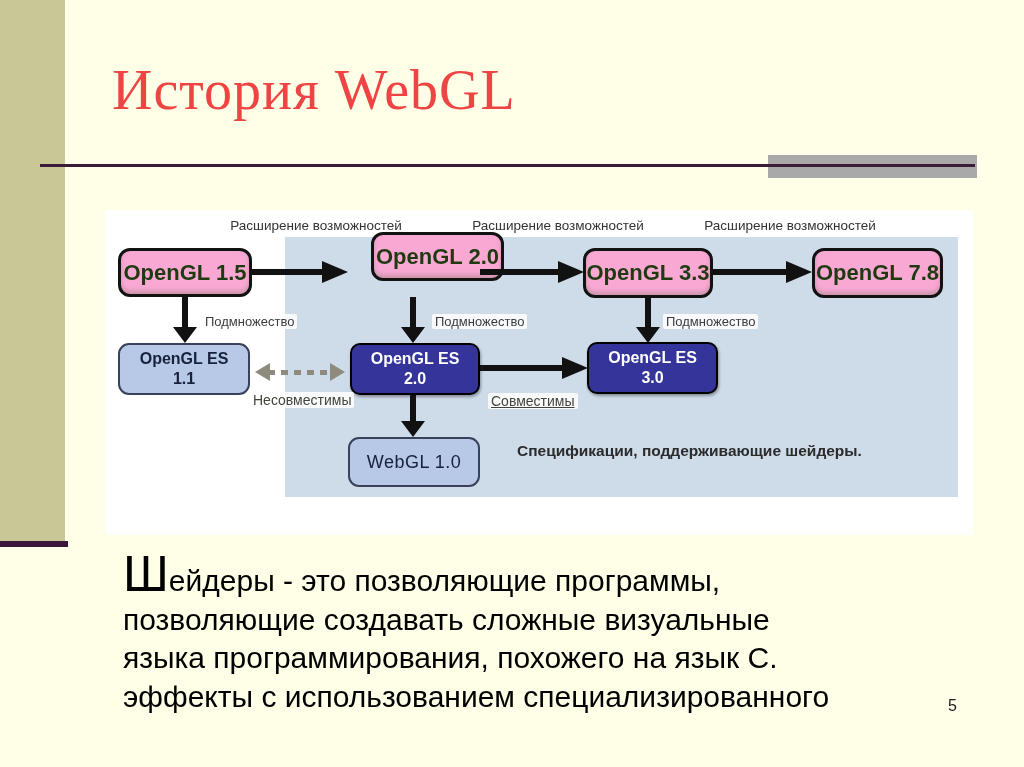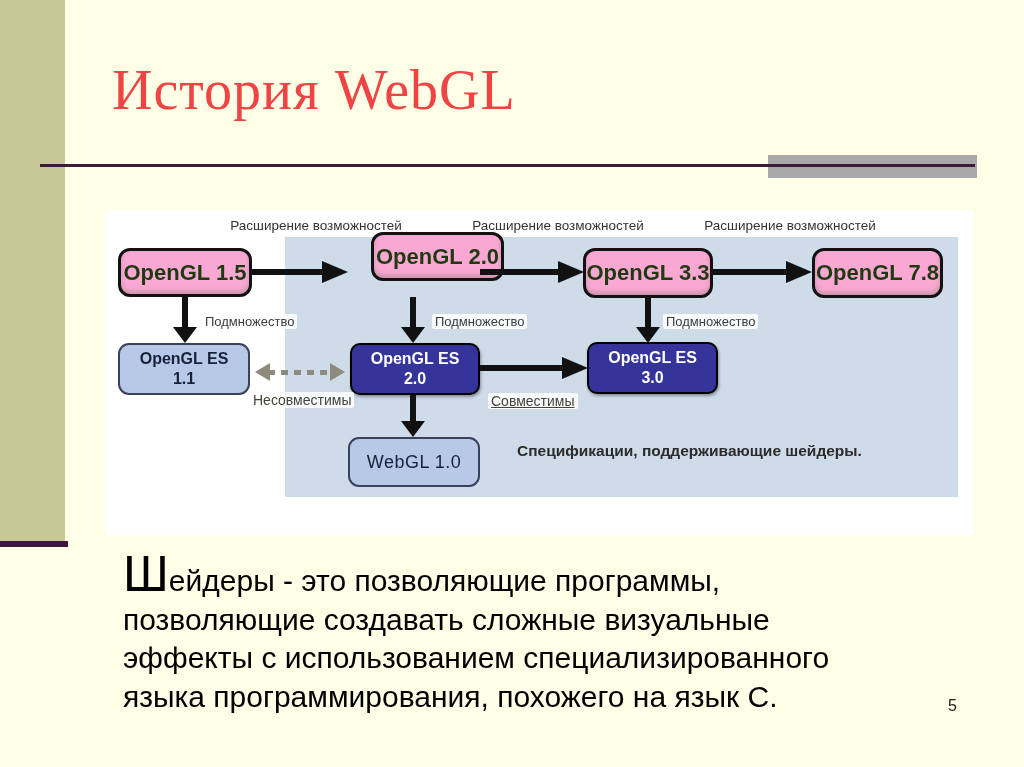--- a/index.html
+++ b/index.html
@@ -129,18 +129,18 @@
     <div class="head-d" style="left:296px;top:211px;"></div>
 
     <div class="box lightblue webgl" style="left:243px;top:227px;width:132px;height:50px;">WebGL 1.0</div>
 
     <div class="caption">Спецификации, поддерживающие шейдеры.</div>
   </div>
 
   <div class="body-text">
     <div><span class="dropcap">Ш</span><span>ейдеры - это позволяющие программы,</span></div>
     <div>позволяющие создавать сложные визуальные</div>
+    <div>языка программирования, похожего на язык C.</div>
     <div>эффекты с использованием специализированного</div>
-    <div>языка программирования, похожего на язык C.</div>
   </div>
 
   <div class="page-number">5</div>
 </div>
 
 </body></html>

